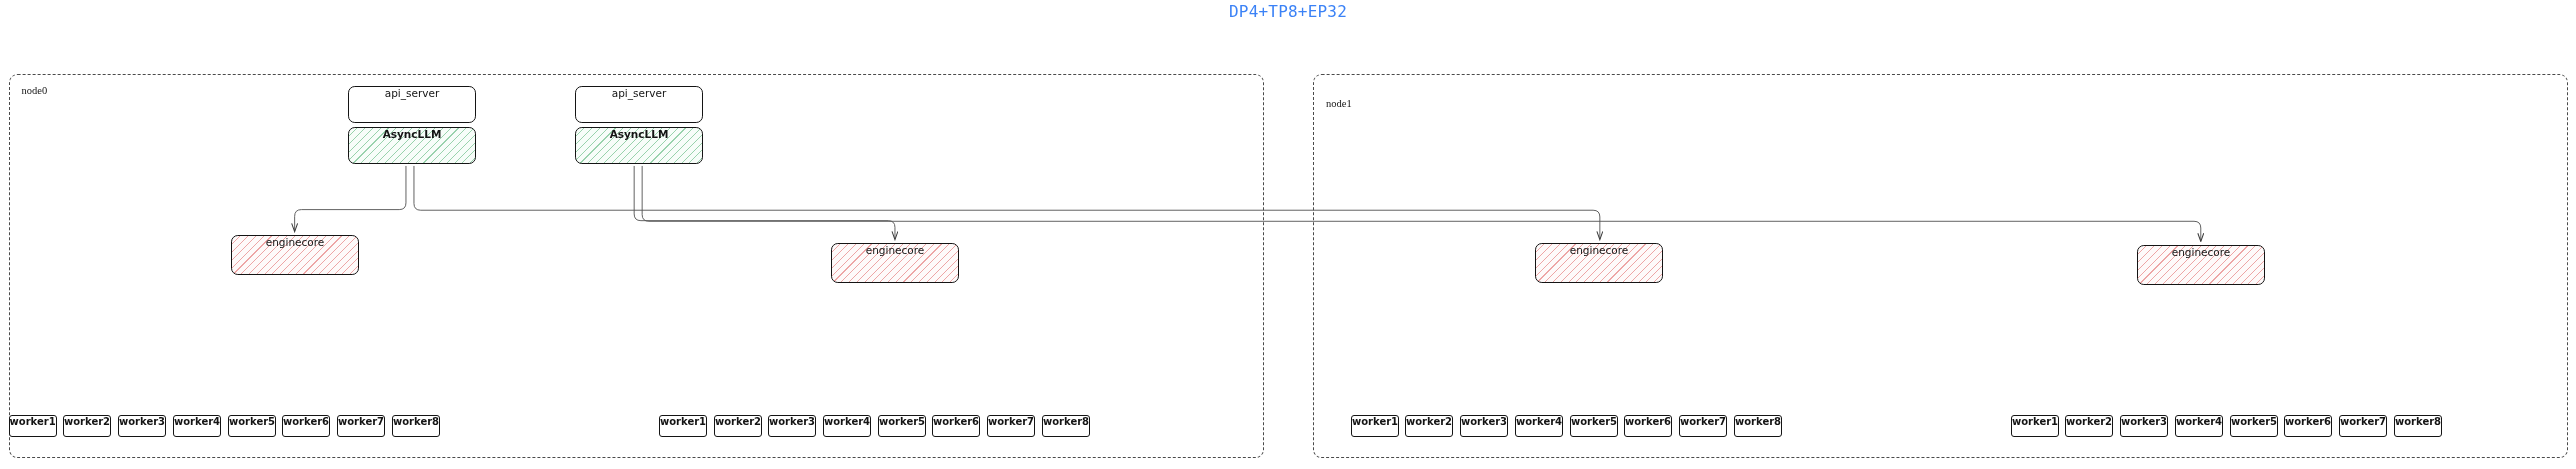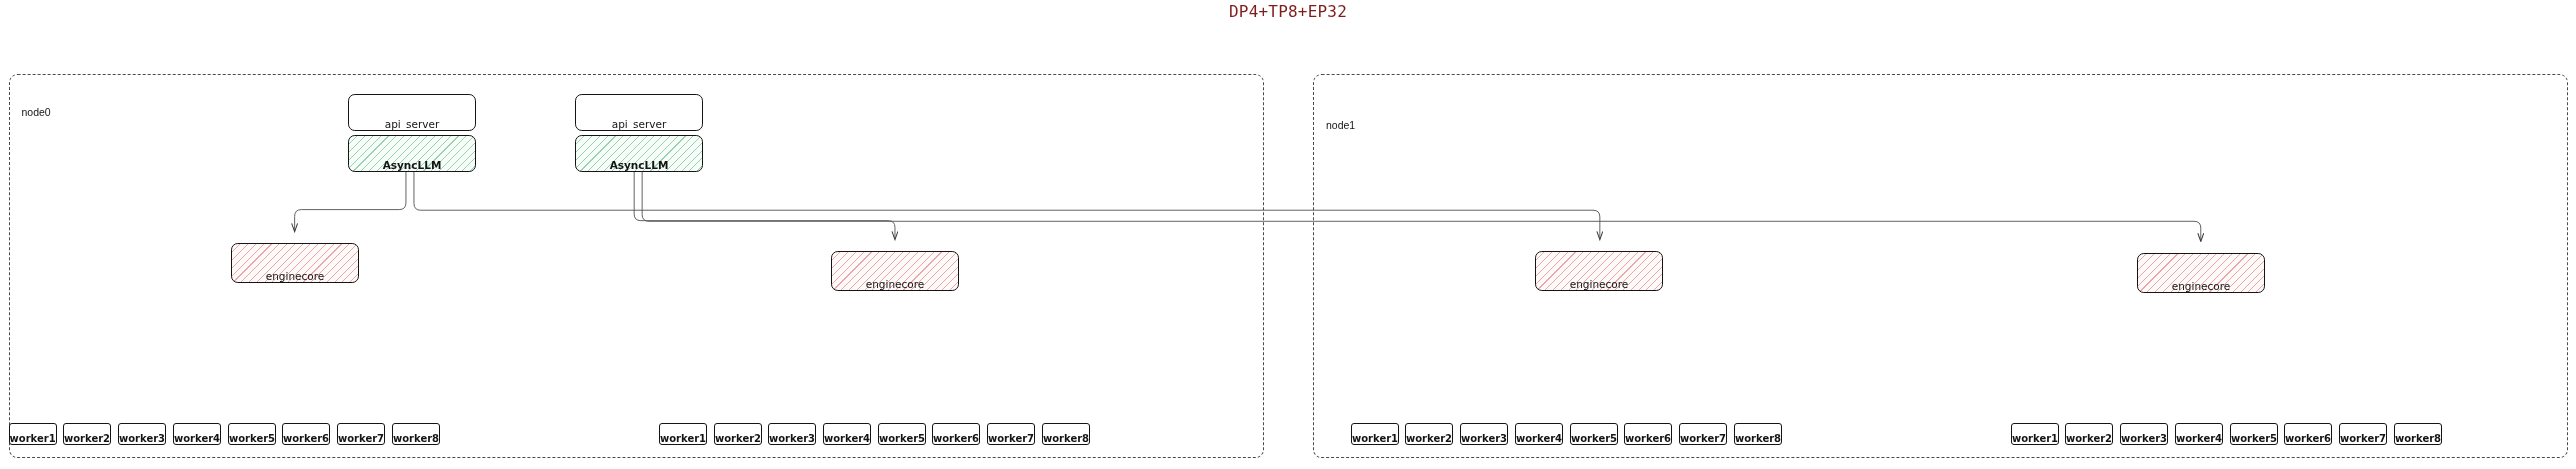--- a/index.html
+++ b/index.html
@@ -22,59 +22,57 @@
   
   #title {
     position: absolute;
     left: 0;
     top: 0;
     width: 2576px;
     text-align: center;
     font-size: 16px;
     line-height: 23.4px;
     letter-spacing: 0.2px;
-    color: #7f1d1d;
+    color: #3b82f6;
     font-family: "DejaVu Sans Mono", "Liberation Mono", monospace;
     user-select: none;
   }
 
   
   .cluster {
     position: absolute;
     border: 1.2px dashed #4a4a4a;
     border-radius: 8.6px;
     background: transparent;
     box-sizing: border-box;
   }
   .cluster-label {
     position: absolute;
     font-size: 10.5px;
     line-height: 12.3px;
     color: #141414;
-    font-family: Liberation Sans, sans-serif;
+    font-family: Liberation Serif, serif;
     white-space: nowrap;
     user-select: none;
-    margin-top: 21px;
   }
 
   
   .node {
     position: absolute;
     box-sizing: border-box;
     display: flex;
-    align-items: flex-end;
+    align-items: flex-start;
     justify-content: center;
     border: 1.4px solid #141414;
     border-radius: 6.8px;
     background: #ffffff;
     font-size: 10.5px;
     color: #141414;
     white-space: nowrap;
     user-select: none;
-    margin-top: 8px;
   }
 
   .node.plain { background: #ffffff; }
 
   
   .node.hatch-green {
     background-color: #f7fdf9;
     background-image: repeating-linear-gradient(
       135deg,
       rgba(76,175,110,0.55) 0px,

